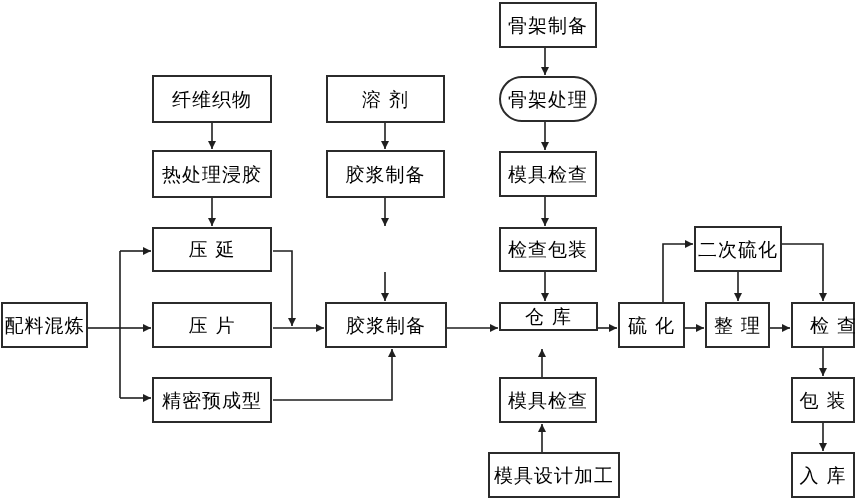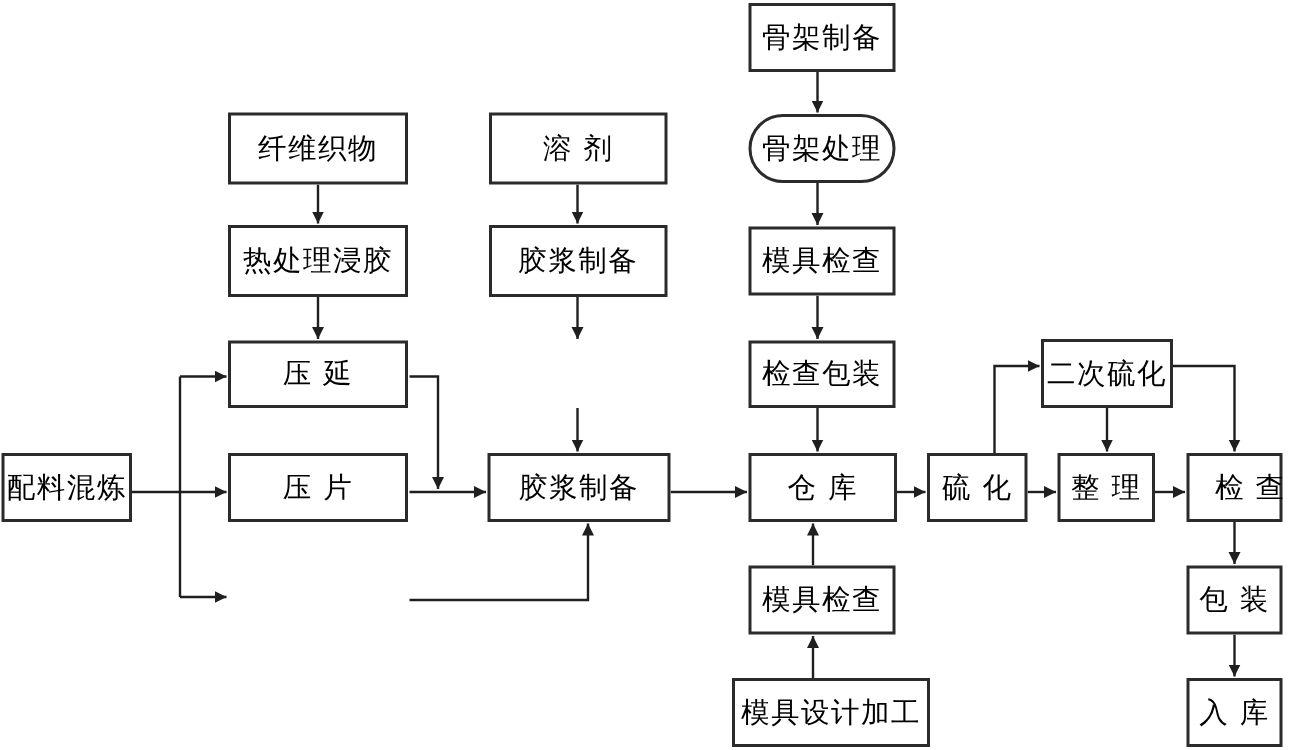--- a/index.html
+++ b/index.html
@@ -86,30 +86,31 @@
     <line x1="823" y1="348" x2="823" y2="376" marker-end="url(#ah)"></line>
     <line x1="823" y1="423" x2="823" y2="451" marker-end="url(#ah)"></line>
   </svg>
 
   <div class="node" style="left:1px;   top:302px; width:87px;  height:46px;">配料混炼</div>
 
   <div class="node" style="left:152px; top:75px;  width:120px; height:48px;">纤维织物</div>
   <div class="node" style="left:152px; top:150px; width:120px; height:48px;">热处理浸胶</div>
   <div class="node" style="left:152px; top:227px; width:120px; height:45px;">压 延</div>
   <div class="node" style="left:152px; top:302px; width:120px; height:46px;">压 片</div>
+  <div class="node" style="left:152px; top:377px; width:120px; height:46px;">精密预成型</div>
 
   <div class="node" style="left:326px; top:75px;  width:119px; height:48px;">溶 剂</div>
   <div class="node" style="left:326px; top:150px; width:119px; height:48px;">胶浆制备</div>
   <div class="node" style="left:325px; top:302px; width:122px; height:46px;">胶浆制备</div>
 
   <div class="node" style="left:499px; top:2px;   width:98px;  height:46px;">骨架制备</div>
   <div class="node" style="left:499px; top:76px;  width:98px;  height:46px;border-radius:23px;">骨架处理</div>
   <div class="node" style="left:499px; top:151px; width:98px;  height:46px;">模具检查</div>
   <div class="node" style="left:499px; top:227px; width:98px;  height:45px;">检查包装</div>
-  <div class="node" style="left:499px; top:302px; width:99px;  height:46px;">仓 库</div>
+  <div class="node" style="left:499px; top:302px; width:99px;  height:29px;">仓 库</div>
   <div class="node" style="left:499px; top:377px; width:98px;  height:46px;">模具检查</div>
   <div class="node" style="left:488px; top:452px; width:132px; height:46px;">模具设计加工</div>
 
   <div class="node" style="left:618px; top:302px; width:67px;  height:46px;">硫 化</div>
   <div class="node" style="left:694px; top:226px; width:88px;  height:46px;">二次硫化</div>
   <div class="node" style="left:705px; top:302px; width:65px;  height:46px;">整 理</div>
 
   <div class="node" style="left:791px; top:302px; width:64px;  height:46px;padding-left:21px;">检 查</div>
   <div class="node" style="left:791px; top:377px; width:64px;  height:46px;">包 装</div>
   <div class="node" style="left:791px; top:452px; width:64px;  height:46px;">入 库</div>

